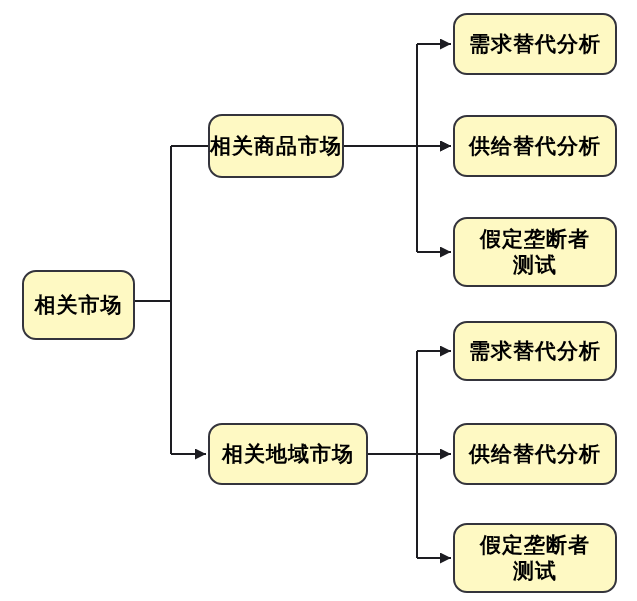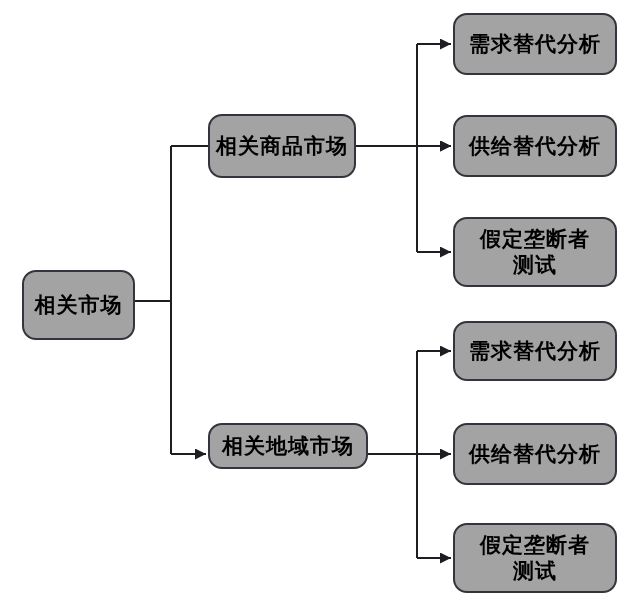--- a/index.html
+++ b/index.html
@@ -26,34 +26,34 @@
     fill: none;
     stroke: #1d1d22;
     stroke-width: 2;
   }
   .node {
     position: absolute;
     box-sizing: border-box;
     display: flex;
     align-items: center;
     justify-content: center;
-    background: #a3a3a3;
+    background: #fef9c3;
     border: 2px solid #34343c;
     border-radius: 14px;
     color: #000000;
     font-size: 21px;
     font-weight: 700;
     letter-spacing: 1px;
     text-align: center;
     line-height: 1.25;
     white-space: pre-line;
   }
   .node-root        { left: 22px;  top: 270px; width: 113px; height: 70px; }
-  .node-product     { left: 208px; top: 114px; width: 148px; height: 64px; }
-  .node-geographic  { left: 208px; top: 423px; width: 160px; height: 46px; }
+  .node-product     { left: 208px; top: 114px; width: 136px; height: 64px; }
+  .node-geographic  { left: 208px; top: 423px; width: 160px; height: 62px; }
   .node-p-demand    { left: 453px; top: 13px;  width: 164px; height: 62px; }
   .node-p-supply    { left: 453px; top: 115px; width: 164px; height: 62px; }
   .node-p-hmt       { left: 453px; top: 217px; width: 164px; height: 70px; }
   .node-g-demand    { left: 453px; top: 321px; width: 164px; height: 60px; }
   .node-g-supply    { left: 453px; top: 423px; width: 164px; height: 62px; }
   .node-g-hmt       { left: 453px; top: 523px; width: 164px; height: 70px; }
 </style>
 </head>
 <body>
 

